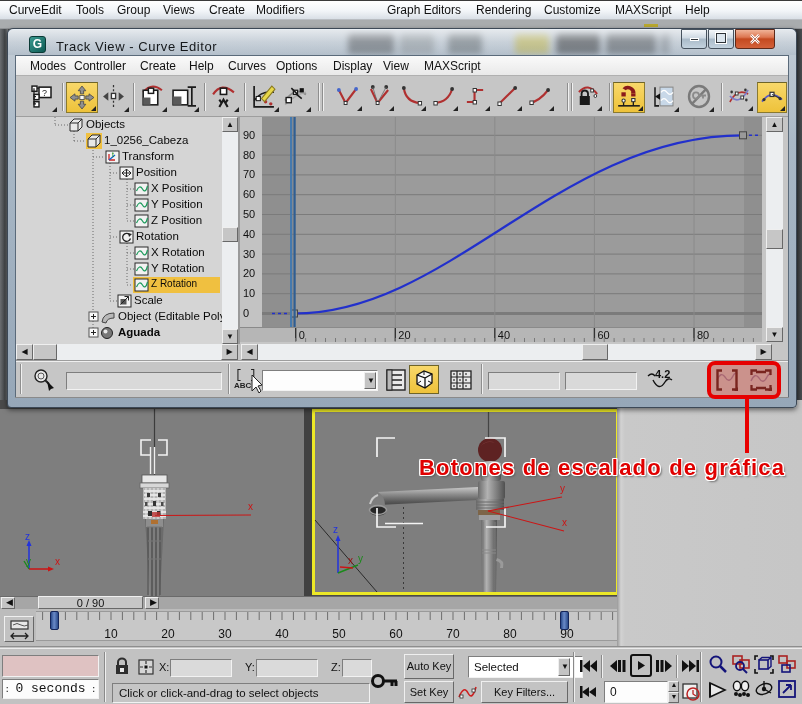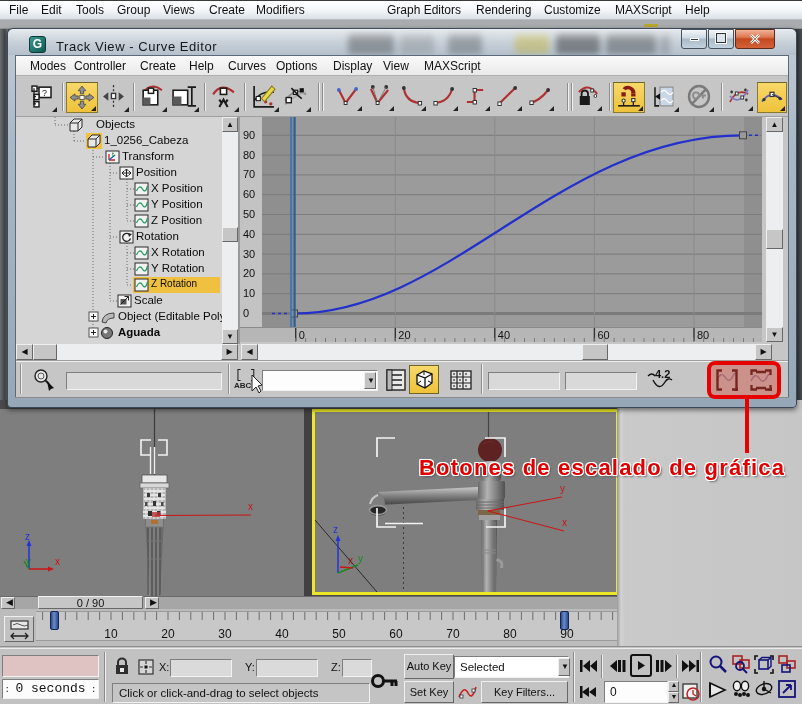--- a/index.html
+++ b/index.html
@@ -5,21 +5,21 @@
 body{width:802px;height:704px;position:relative;overflow:hidden;
  font-family:"Liberation Sans",sans-serif;background:#4a4a4a}
 .t{position:absolute;white-space:nowrap}
 .sunk{border-top:1px solid #7e7e7e;border-left:1px solid #7e7e7e;
  border-bottom:1px solid #f2f2f2;border-right:1px solid #f2f2f2}
 .raise{border-top:1px solid #efefef;border-left:1px solid #efefef;
  border-bottom:1px solid #686868;border-right:1px solid #686868}
 svg{position:absolute;overflow:visible}
 </style></head><body>
 <div style="position:absolute;left:0px;top:0px;width:802px;height:20px;background:linear-gradient(#ffffff,#f2f5f8 55%,#d9dfe6);border-top:1.5px solid #3a3a3a;border-bottom:1px solid #b9bdc2;"></div>
-<div class="t" style="position:absolute;left:9px;top:3px;font-size:12px;color:#101010;">File</div>
+<div class="t" style="position:absolute;left:9px;top:3px;font-size:12px;color:#101010;">Curve</div>
 <div class="t" style="position:absolute;left:41px;top:3px;font-size:12px;color:#101010;">Edit</div>
 <div class="t" style="position:absolute;left:76px;top:3px;font-size:12px;color:#101010;">Tools</div>
 <div class="t" style="position:absolute;left:117px;top:3px;font-size:12px;color:#101010;">Group</div>
 <div class="t" style="position:absolute;left:163px;top:3px;font-size:12px;color:#101010;">Views</div>
 <div class="t" style="position:absolute;left:209px;top:3px;font-size:12px;color:#101010;">Create</div>
 <div class="t" style="position:absolute;left:256px;top:3px;font-size:12px;color:#101010;">Modifiers</div>
 <div class="t" style="position:absolute;left:321px;top:18px;font-size:12px;color:#101010;">Animation</div>
 <div class="t" style="position:absolute;left:387px;top:3px;font-size:12px;color:#101010;">Graph Editors</div>
 <div class="t" style="position:absolute;left:476px;top:3px;font-size:12px;color:#101010;">Rendering</div>
 <div class="t" style="position:absolute;left:544px;top:3px;font-size:12px;color:#101010;">Customize</div>
@@ -226,21 +226,21 @@
 <div class="sunk" style="position:absolute;left:256px;top:659px;width:62px;height:18px;background:#dadada;"></div>
 <div class="t" style="position:absolute;left:331px;top:661px;font-size:11px;color:#111;">Z:</div>
 <div class="sunk" style="position:absolute;left:342px;top:659px;width:30px;height:18px;background:#dadada;"></div>
 <svg style="left:370px;top:668px" width="30" height="28" viewBox="0 0 30 28">
 <circle cx="8" cy="13" r="5.5" fill="none" stroke="#111" stroke-width="3"></circle>
 <path d="M13 13 h14 M22 13 v5 M26 13 v5" stroke="#111" stroke-width="3" fill="none"></path>
 </svg>
 <div class="sunk" style="position:absolute;left:112px;top:683px;width:258px;height:20px;background:#c5c5c5;font-size:11.5px;color:#111;line-height:18px;"><span style="padding-left:6px">Click or click-and-drag to select objects</span></div>
 <div class="raise" style="position:absolute;left:404px;top:654px;width:50px;height:25px;background:#c3c3c3;font-size:11px;color:#111;text-align:center;line-height:23px;">Auto Key</div>
 <div class="raise" style="position:absolute;left:404px;top:681px;width:50px;height:22px;background:#c3c3c3;font-size:11px;color:#111;text-align:center;line-height:20px;">Set Key</div>
-<div class="sunk" style="position:absolute;left:454px;top:656px;width:115px;height:22px;background:#ffffff;font-size:11.5px;color:#111;line-height:20px;"><span style="padding-left:5px">Selected</span></div>
+<div class="sunk" style="position:absolute;left:468px;top:656px;width:115px;height:22px;background:#ffffff;font-size:11.5px;color:#111;line-height:20px;"><span style="padding-left:5px">Selected</span></div>
 <div class="raise" style="position:absolute;left:558px;top:658px;width:12px;height:18px;background:#c3c3c3;">
     <span style="position:absolute;left:2px;top:3px;font-size:8px;color:#111">▼</span>
   </div>
 <svg style="left:457px;top:683px" width="21" height="19" viewBox="0 0 21 19">
 <path d="M2 14 q5 -12 9 -4 q4 8 8 -6" stroke="#cc2222" stroke-width="1.6" fill="none"></path>
 <rect x="3" y="12" width="3" height="3" fill="#fff" stroke="#333" stroke-width="0.8"></rect>
 <rect x="15" y="6" width="3" height="3" fill="#fff" stroke="#333" stroke-width="0.8"></rect>
 </svg>
 <div class="raise" style="position:absolute;left:481px;top:681px;width:87px;height:22px;background:#c3c3c3;font-size:11px;color:#111;text-align:center;line-height:20px;">Key Filters...</div>
 <div style="position:absolute;left:573px;top:652px;width:2px;height:50px;border-left:1px solid #8a8a8a;border-right:1px solid #efefef;"></div>
@@ -629,21 +629,21 @@
     <rect x="104.5" y="182" width="6" height="5.5" fill="#555"></rect>
     <path d="M104.5 187.5 L112.5 179.5 M112.5 179.5 h-4 M112.5 179.5 v4" stroke="#222" stroke-width="1" fill="none"></path>
     <rect x="73" y="195" width="9" height="9" fill="#f8f8f8" stroke="#555"></rect>
     <path d="M75 199.5 h5 M77.5 197 v5" stroke="#222" stroke-width="1"></path>
     <path d="M86 205 q1 -9 12 -9 l0 5 q-7 0 -8 5 z" fill="#b8b8b8" stroke="#444" stroke-width="1"></path>
     <rect x="73" y="211" width="9" height="9" fill="#f8f8f8" stroke="#555"></rect>
     <path d="M75 215.5 h5 M77.5 213 v5" stroke="#222" stroke-width="1"></path>
     <circle cx="91" cy="216" r="5.5" fill="#777" stroke="#222"></circle>
     <circle cx="89.5" cy="214.5" r="2" fill="#e8e8e8"></circle>
   </svg>
-<div class="t" style="position:absolute;left:96px;top:118px;font-size:11.5px;color:#0a0a0a;">Objects</div>
+<div class="t" style="position:absolute;left:86px;top:118px;font-size:11.5px;color:#0a0a0a;">Objects</div>
 <div class="t" style="position:absolute;left:104px;top:134px;font-size:11.5px;color:#0a0a0a;">1_0256_Cabeza</div>
 <div class="t" style="position:absolute;left:122px;top:150px;font-size:11.5px;color:#0a0a0a;">Transform</div>
 <div class="t" style="position:absolute;left:136px;top:166px;font-size:11.5px;color:#0a0a0a;">Position</div>
 <div class="t" style="position:absolute;left:151px;top:182px;font-size:11.5px;color:#0a0a0a;">X Position</div>
 <div class="t" style="position:absolute;left:151px;top:198px;font-size:11.5px;color:#0a0a0a;">Y Position</div>
 <div class="t" style="position:absolute;left:151px;top:214px;font-size:11.5px;color:#0a0a0a;">Z Position</div>
 <div class="t" style="position:absolute;left:136px;top:230px;font-size:11.5px;color:#0a0a0a;">Rotation</div>
 <div class="t" style="position:absolute;left:151px;top:246px;font-size:11.5px;color:#0a0a0a;">X Rotation</div>
 <div class="t" style="position:absolute;left:151px;top:262px;font-size:11.5px;color:#0a0a0a;">Y Rotation</div>
 <div class="t" style="position:absolute;left:151px;top:278px;font-size:10px;color:#0a0a0a;">Z Rotation</div>

